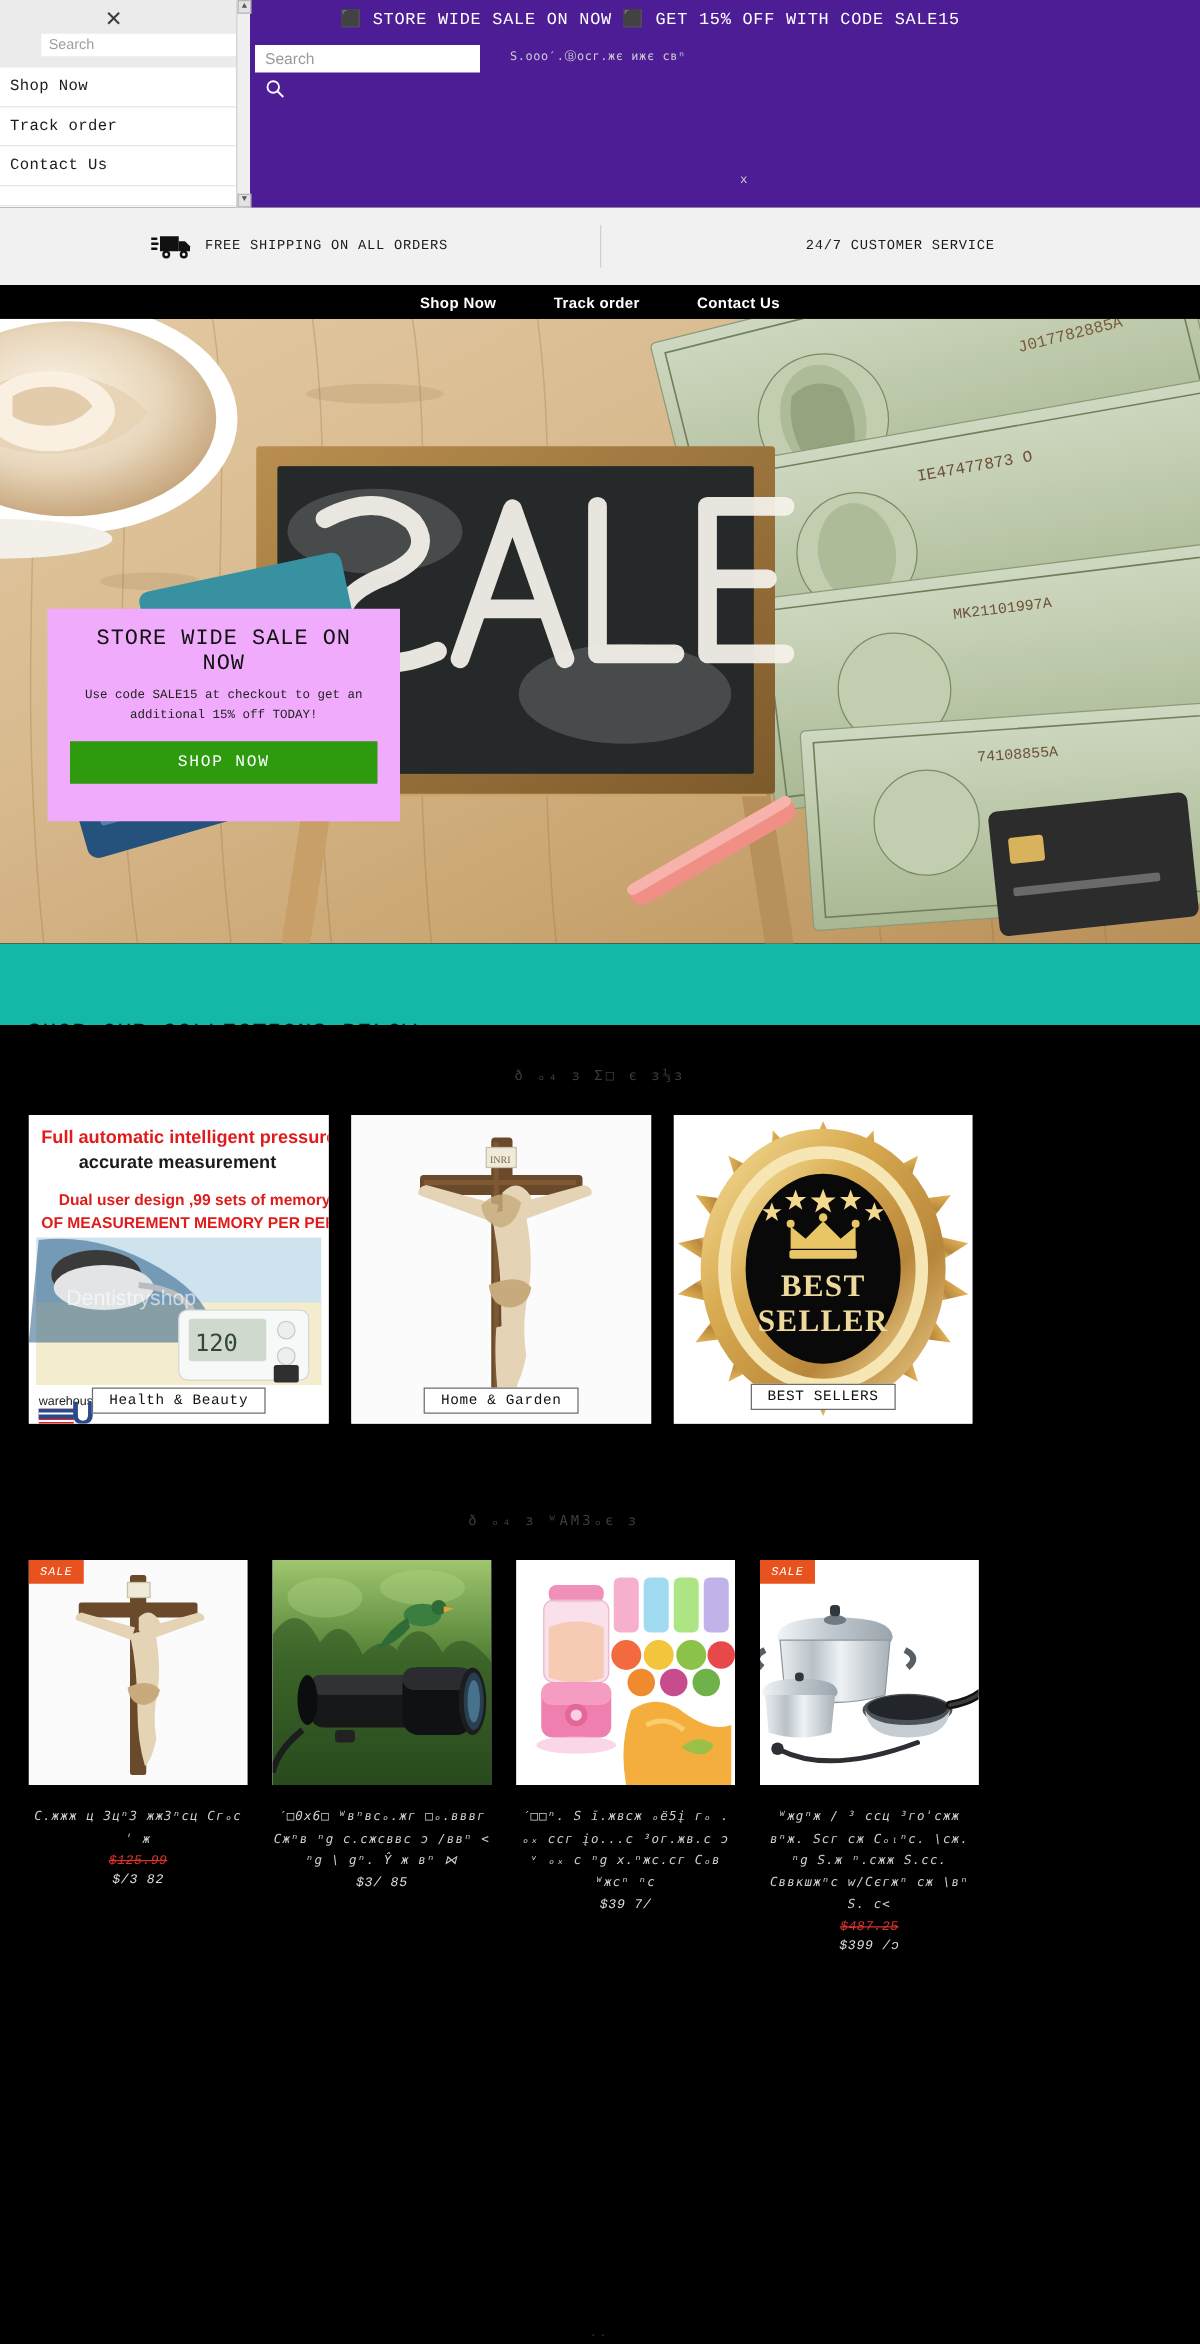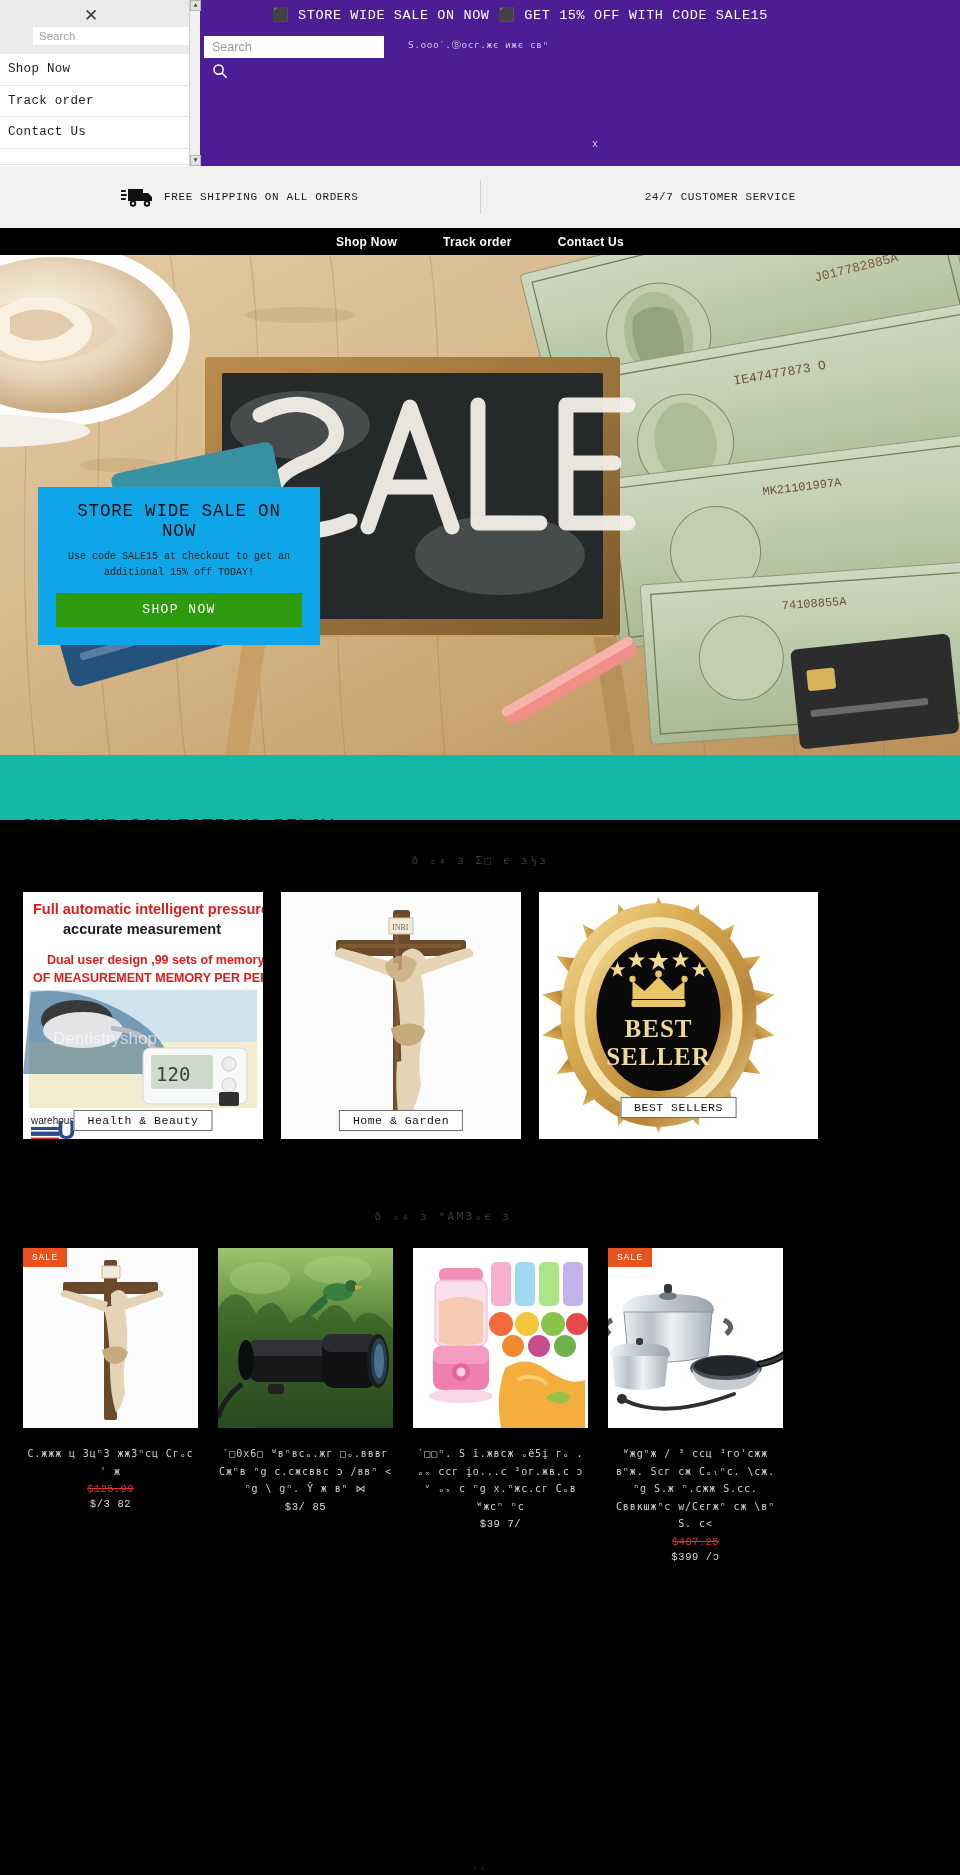--- a/index.html
+++ b/index.html
@@ -113,21 +113,21 @@
 
   
   .hero {
     position: absolute; left: 0; top: 255px; width: 960px; height: 500px;
     overflow: hidden;
   }
   .hero svg { position: absolute; left: 0; top: 0; }
 
   .hero-popup {
     position: absolute; left: 38px; top: 232px; width: 282px;
-    background: #0ea5e9; padding: 14px 18px 18px 18px; z-index: 4;
+    background: #f0abfc; padding: 14px 18px 30px 18px; z-index: 4;
     text-align: center;
   }
   .popup-title {
     font-size: 17.5px; letter-spacing: .8px; color: #111; margin-bottom: 8px;
   }
   .popup-sub {
     font-size: 10px; line-height: 1.55; color: #232323; margin-bottom: 13px;
   }
   .popup-btn {
     display: block; width: 100%; height: 34px; line-height: 34px;
@@ -158,36 +158,36 @@
     opacity: .55; filter: blur(.4px);
   }
   .coll-row {
     position: absolute; left: 23px; top: 72px;
     display: flex; gap: 18px;
   }
   .coll-card {
     width: 240px; height: 247px; background: #fff; position: relative;
     overflow: hidden; cursor: pointer;
   }
-  .coll-card.wide { width: 279px; }
+  .coll-card.wide { width: 239px; }
   .coll-label {
     position: absolute; left: 50%; transform: translateX(-50%);
     bottom: 8px; background: #fff; border: 1px solid #6d6d6d;
     padding: 3px 13px; font-size: 11.5px; color: #111; letter-spacing: .5px;
     white-space: nowrap; z-index: 3;
   }
 
   
   .products {
     position: absolute; left: 0; top: 1180px; width: 886px; height: 695px;
     background: #000;
   }
   .prod-row {
     position: absolute; left: 23px; top: 68px;
-    display: flex; gap: 20px;
+    display: flex; gap: 20px; font-style: italic;
   }
   .prod-card { width: 175px; position: relative; cursor: pointer; }
   .prod-img {
     width: 175px; height: 180px; background: #fff; position: relative;
     overflow: hidden;
   }
   .sale-badge {
     position: absolute; left: 0; top: 0; z-index: 4;
     background: #e8521e; color: #fff; font-size: 9.5px; letter-spacing: .8px;
     padding: 4px 9px;
@@ -545,21 +545,21 @@
             <path d="M-26 6 L-26 -12 L-14 -2 L0 -16 L14 -2 L26 -12 L26 6 Z"></path>
             <rect x="-27" y="7" width="54" height="7" rx="2"></rect>
             <circle cx="-26" cy="-14" r="3.2"></circle>
             <circle cx="0" cy="-19" r="3.4"></circle>
             <circle cx="26" cy="-14" r="3.2"></circle>
           </g>
           <text x="0" y="22" text-anchor="middle" font-family="Liberation Serif, serif" font-size="25" font-weight="bold" fill="#eed99a" letter-spacing="1">BEST</text>
           <text x="0" y="50" text-anchor="middle" font-family="Liberation Serif, serif" font-size="25" font-weight="bold" fill="#eed99a" letter-spacing="1">SELLER</text>
         </g>
       </svg>
-      <div class="coll-label" style="bottom:21px;">BEST SELLERS</div>
+      <div class="coll-label" style="bottom:11px;">BEST SELLERS</div>
     </div>
   </div>
 </div>
 
 <div class="products">
   <div class="ghost-heading" style="top:30px;">ð ₒ₄ з ᵂАМЗₒє з</div>
 
   <div class="prod-row">
 
     <div class="prod-card">

